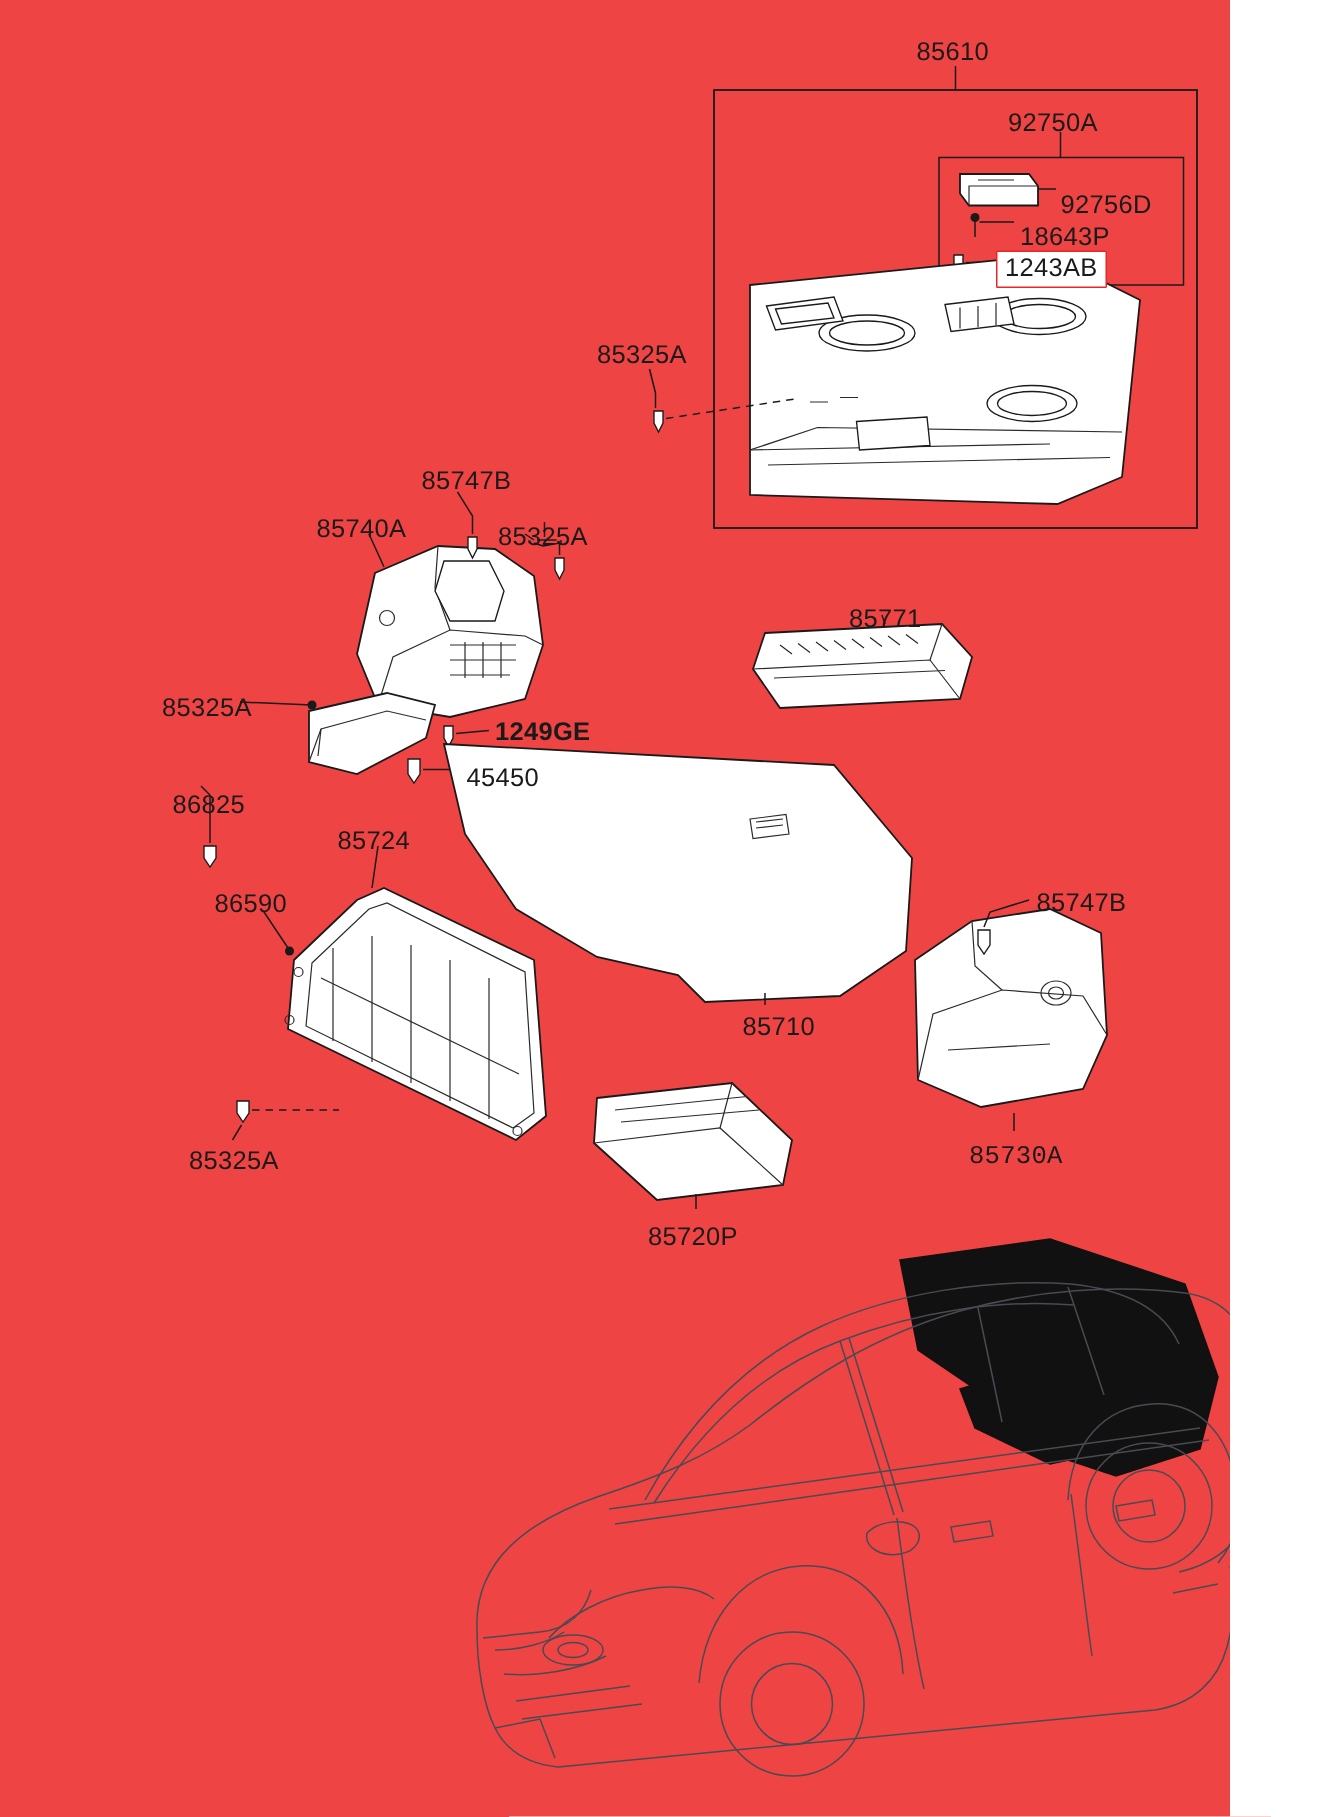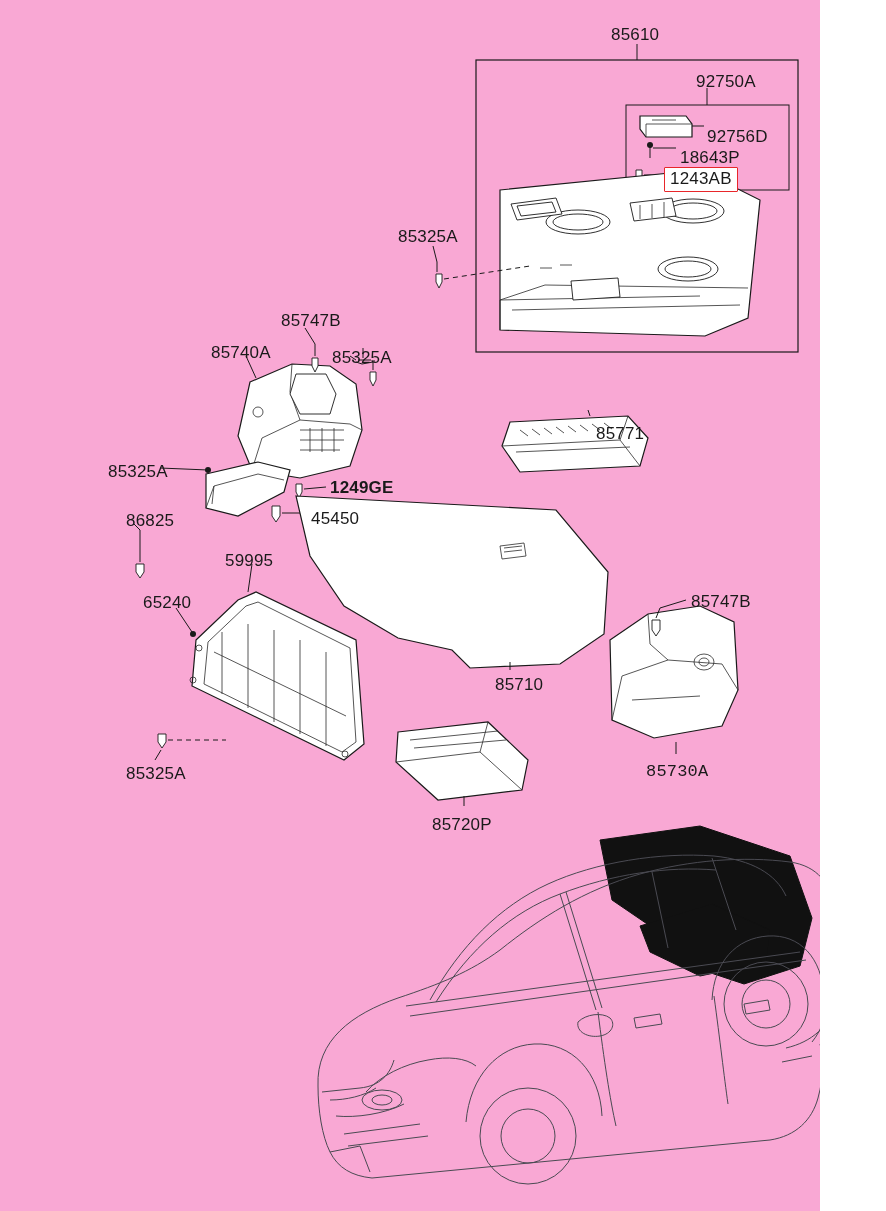--- a/index.html
+++ b/index.html
@@ -7,21 +7,21 @@
     padding: 0;
     background: #ffffff;
   }
   body {
     font-family: "Liberation Sans", sans-serif;
   }
   #sheet {
     position: relative;
     width: 820px;
     height: 1211px;
-    background: #f9a8d4;
+    background: #ef4444;
     overflow: hidden;
   }
   .label {
     position: absolute;
     font-family: "Liberation Sans", sans-serif;
     font-size: 17px;
     color: #1a1a1a;
     white-space: nowrap;
     letter-spacing: 0.2px;
   }
@@ -232,34 +232,34 @@
     <path class="car-ln" d="M348 1146 L428 1136"></path>
     <path class="car-ln" d="M366 1092 C380 1076 404 1064 428 1060 C448 1056 466 1058 476 1066"></path>
     <ellipse class="car-ln" cx="382" cy="1100" rx="20" ry="10"></ellipse>
     <ellipse class="car-ln" cx="382" cy="1100" rx="10" ry="5"></ellipse>
 
     <path class="car-ln" d="M812 1042 C822 1030 828 1012 828 994"></path>
     <path class="car-ln" d="M782 1062 L812 1056"></path>
   </svg>
 
   <div class="label" style="left:611px; top:25px;">85610</div>
-  <div class="label" style="left:672px; top:72px;margin-left:24px;">92750A</div>
+  <div class="label" style="left:672px; top:72px;">92750A</div>
   <div class="label" style="left:707px; top:127px;">92756D</div>
   <div class="label" style="left:680px; top:148px;text-align:center;">18643P</div>
   <div class="label highlight" style="left:664px; top:167px;">1243AB</div>
   <div class="label" style="left:398px; top:227px;">85325A</div>
   <div class="label" style="left:281px; top:311px;">85747B</div>
   <div class="label" style="left:211px; top:343px;">85740A</div>
   <div class="label" style="left:332px; top:348px;">85325A</div>
-  <div class="label" style="left:596px; top:403px;margin-top:21px;">85771</div>
+  <div class="label" style="left:566px; top:403px;">85771</div>
   <div class="label" style="left:108px; top:462px;">85325A</div>
   <div class="label" style="left:330px; top:478px;font-weight:bold;">1249GE</div>
   <div class="label" style="left:311px; top:509px;">45450</div>
-  <div class="label" style="left:115px; top:511px;margin-left:11px;">86825</div>
-  <div class="label" style="left:225px; top:551px;">59995</div>
-  <div class="label" style="left:143px; top:593px;">65240</div>
+  <div class="label" style="left:115px; top:527px;">86825</div>
+  <div class="label" style="left:225px; top:551px;">85724</div>
+  <div class="label" style="left:143px; top:593px;">86590</div>
   <div class="label" style="left:691px; top:592px;">85747B</div>
   <div class="label" style="left:495px; top:675px;">85710</div>
   <div class="label" style="left:646px; top:762px;font-family:Liberation Mono, monospace;">85730A</div>
   <div class="label" style="left:126px; top:764px;">85325A</div>
   <div class="label" style="left:432px; top:815px;">85720P</div>
 
 </div>
 
 </body></html>

